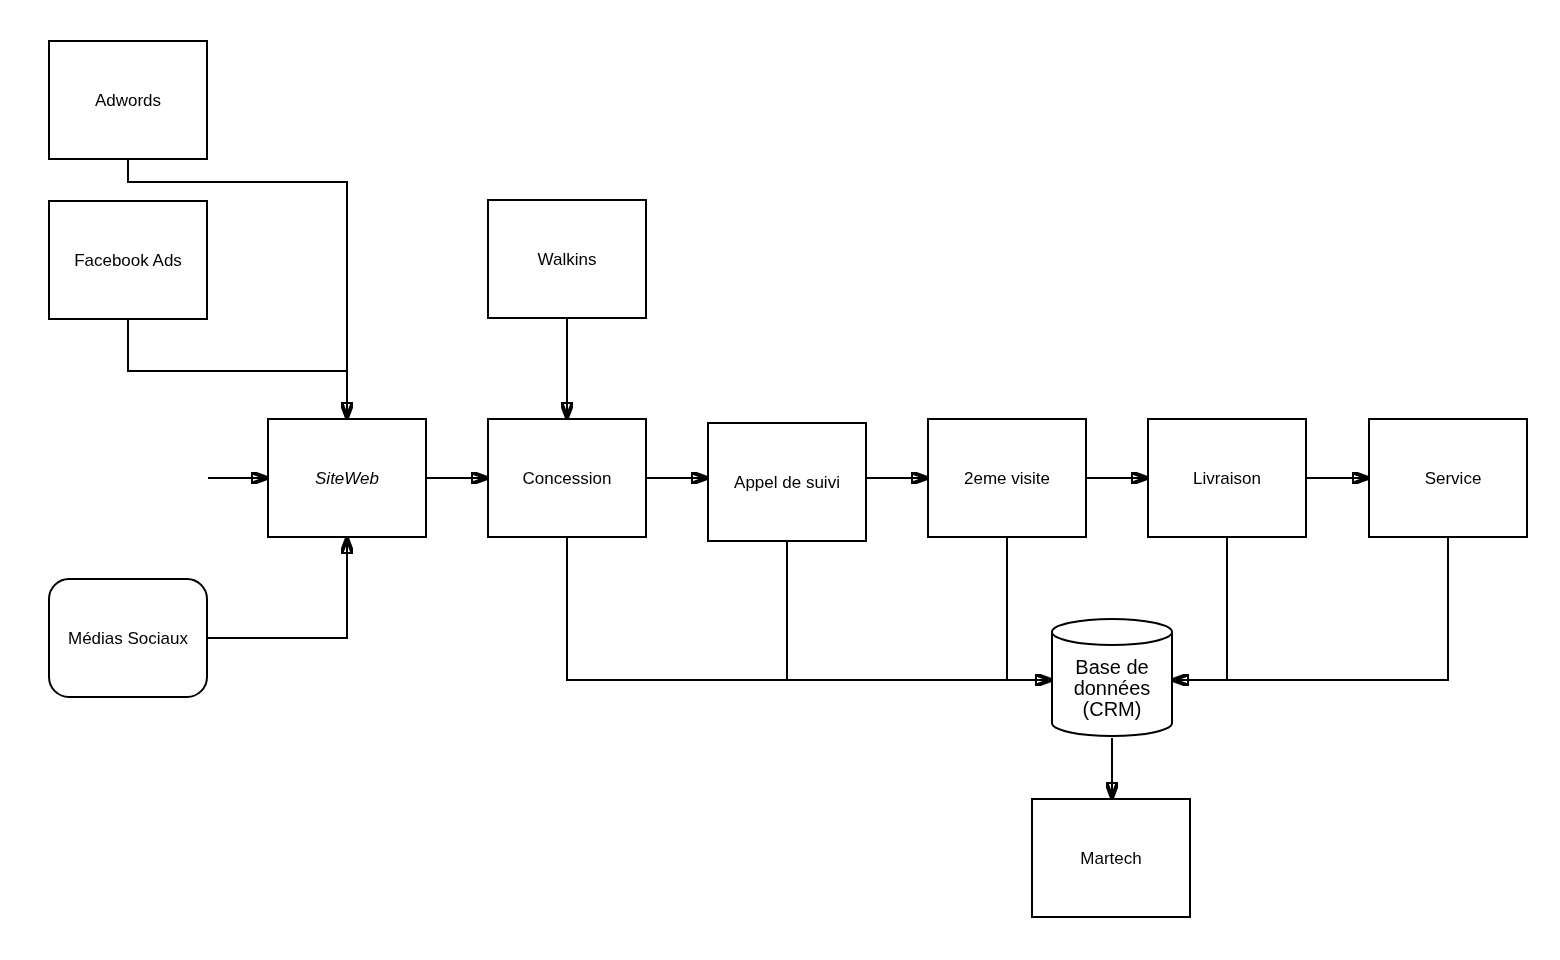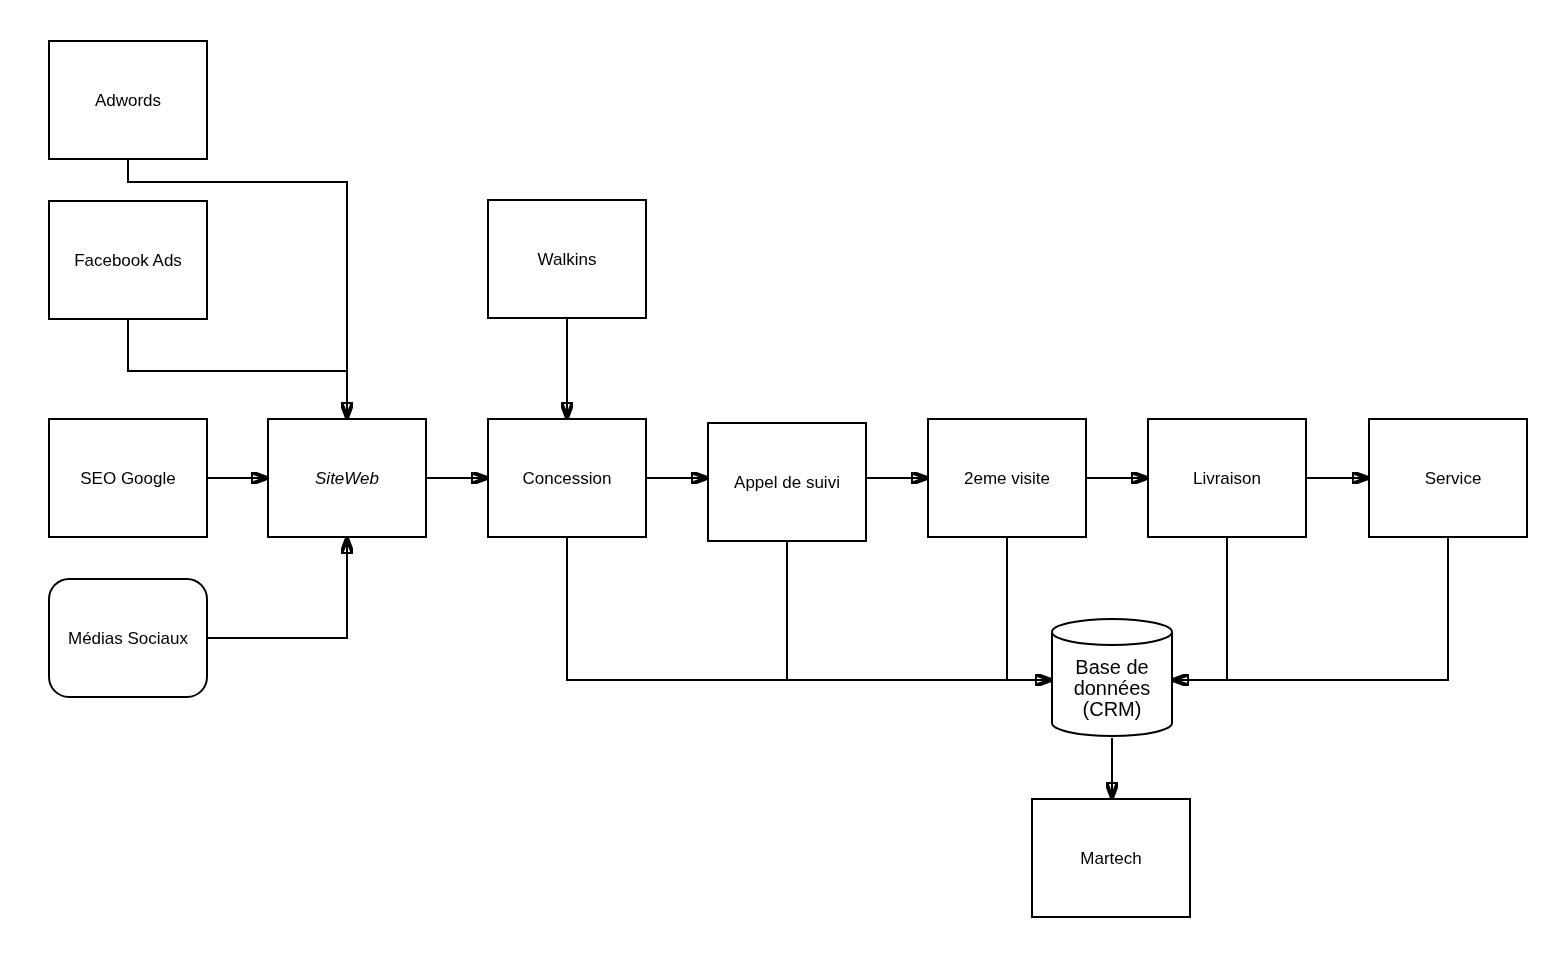--- a/index.html
+++ b/index.html
@@ -100,23 +100,20 @@
   </svg>
 
   <div class="node n-adwords">
     <span>Adwords</span>
   </div>
 
   <div class="node n-facebook">
     <span>Facebook Ads</span>
   </div>
 
-  <div class="node n-seo">
-    <span>SEO Google</span>
-  </div>
 
   <div class="node n-medias">
     <span>Médias Sociaux</span>
   </div>
 
   <div class="node n-siteweb">
     <span>SiteWeb</span>
   </div>
 
   <div class="node n-walkins">

